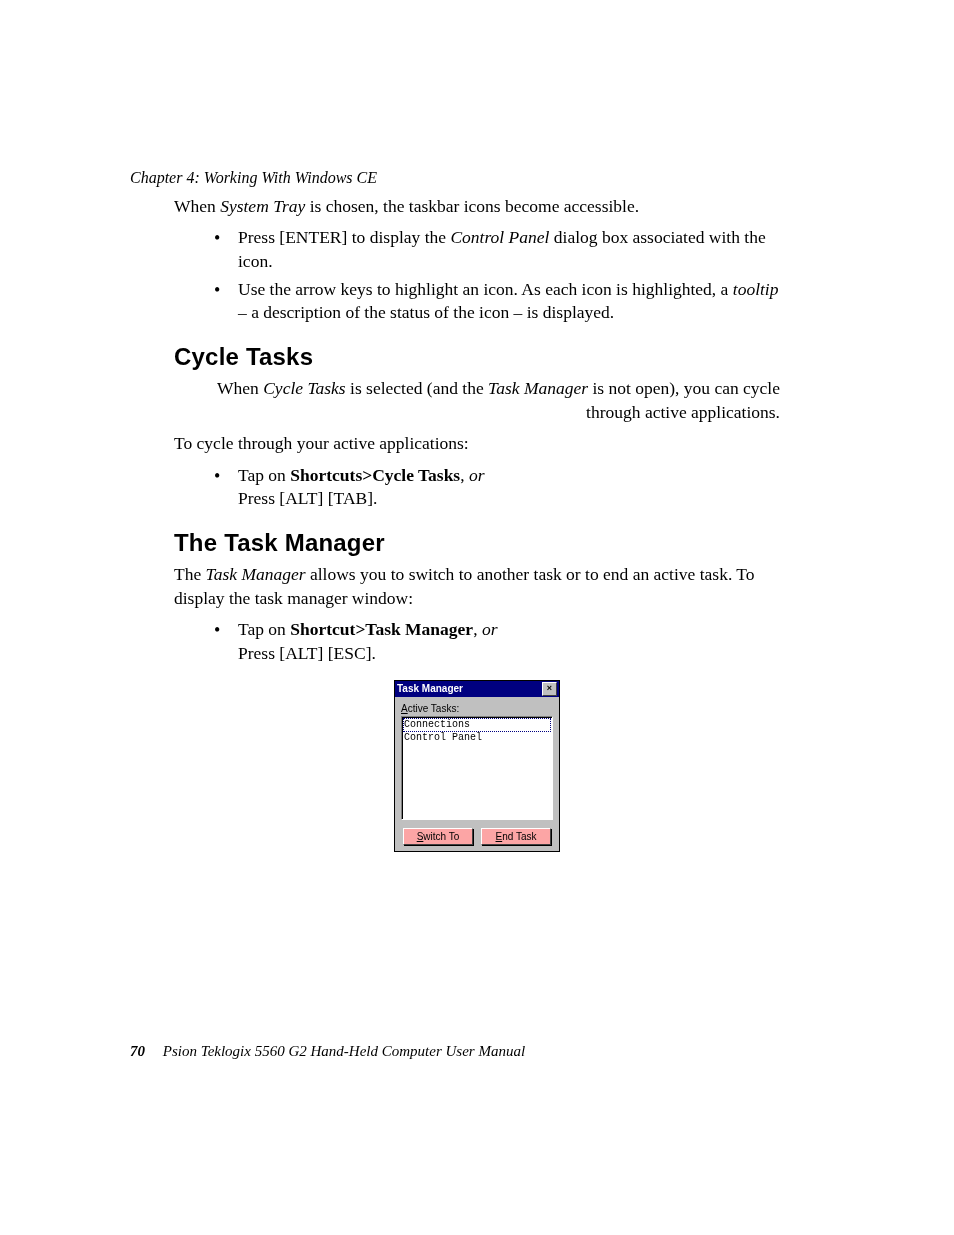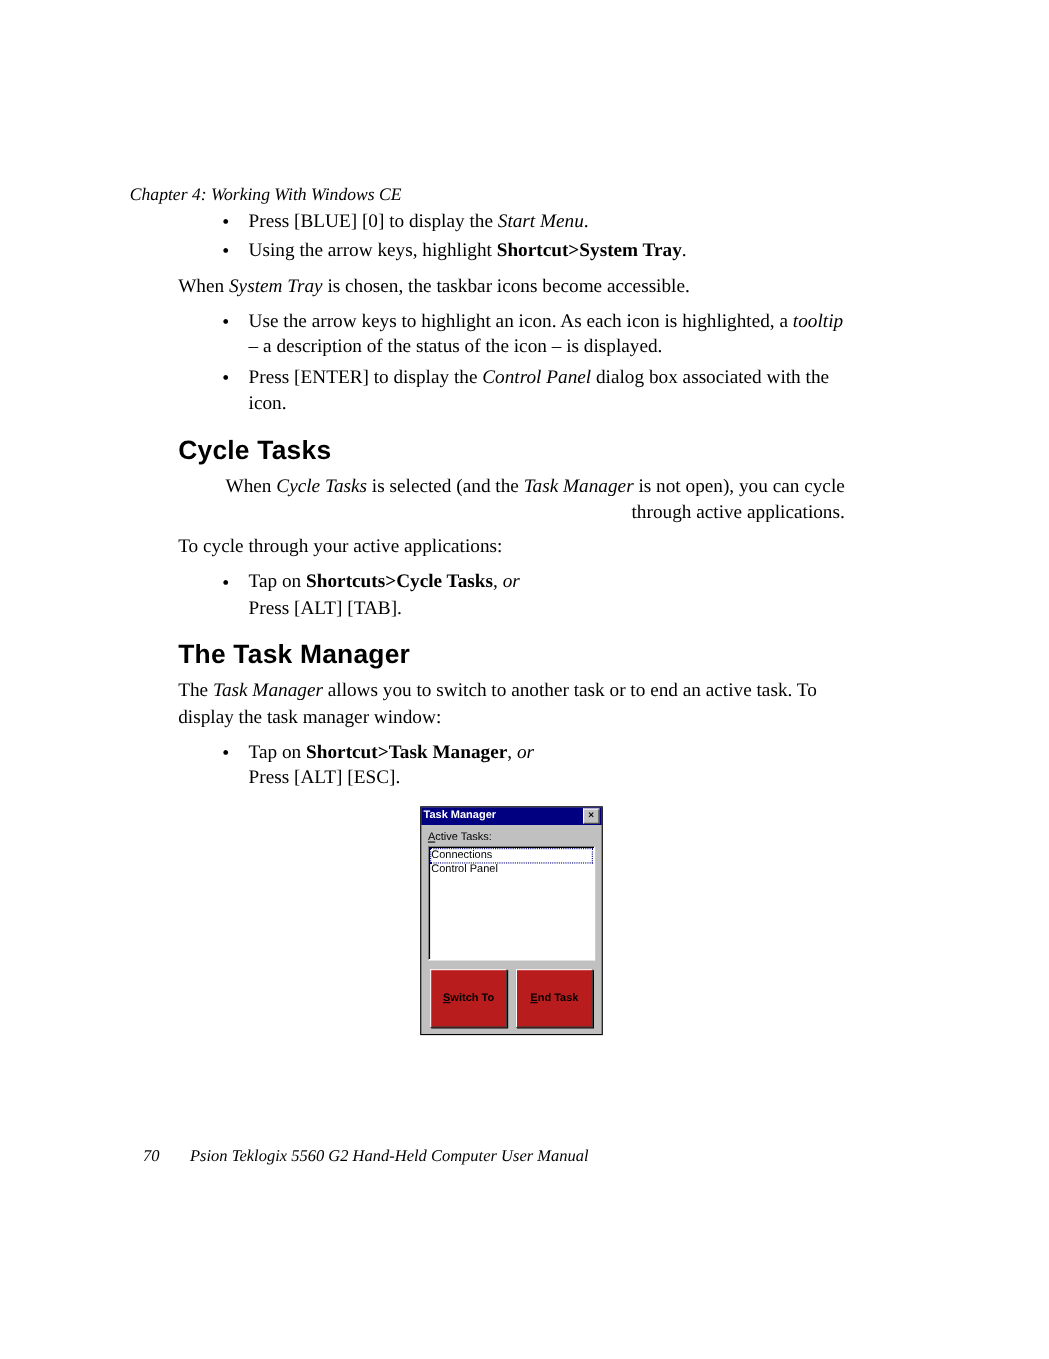--- a/index.html
+++ b/index.html
@@ -7,21 +7,21 @@
     padding: 0;
     background: #fff;
     font-family: "Times New Roman", Times, serif;
     color: #000;
     width: 954px;
     height: 1235px;
     position: relative;
   }
   .page {
     position: absolute;
-    left: 118px;
+    left: 130px;
     top: 168px;
     width: 650px;
   }
   .chapter-line {
     font-style: italic;
     font-size: 16px;
     margin: 0;
     line-height: 1.3;
   }
   .shortcuts-line {
@@ -67,23 +67,23 @@
     letter-spacing: 0.2px;
   }
   .footer {
     position: absolute;
     left: 130px;
     top: 1043px;
     width: 650px;
     font-size: 15px;
   }
   .footer .pn {
-    font-weight: normal;
-    font-style: italic;
-    margin-right: 24px;
+    font-weight: bold;
+    font-style: italic;
+    margin-right: 14px;
   }
   .footer .ft {
     font-style: italic;
   }
 
   
   .tm-window {
     width: 164px;
     margin: 14px auto 0 auto;
     border: 1px solid #000;
@@ -124,20 +124,21 @@
   .tm-label .ul { text-decoration: underline; }
   .tm-list {
     background: #fff;
     border: 1px solid #808080;
     border-right-color: #fff;
     border-bottom-color: #fff;
     box-shadow: inset 1px 1px 0 #000;
     height: 100px;
     padding: 1px;
     overflow: hidden;
+    font-family: Liberation Mono, monospace;
   }
   .tm-item {
     font-size: 10px;
     padding: 0 1px;
     line-height: 12px;
     white-space: nowrap;
   }
   .tm-item.sel {
     background: #fff;
     color: #000;
@@ -145,62 +146,51 @@
     margin: 0;
     padding: 0 0px;
   }
   .tm-buttons {
     display: flex;
     justify-content: center;
     gap: 8px;
     margin-top: 8px;
   }
   .tm-btn {
-    background: #b91c1c;
+    background: #fca5a5;
     border: 1px solid #fff;
     border-right-color: #404040;
     border-bottom-color: #404040;
     box-shadow: 1px 1px 0 #000;
     font-size: 10px;
-    padding: 19px 6px;
+    padding: 1px 6px;
     min-width: 56px;
     text-align: center;
     line-height: 13px;
-    font-weight: bold;
   }
   .tm-btn .ul { text-decoration: underline; }
 </style>
 </head>
 <body>
 
 <div class="page">
   <p class="chapter-line">Chapter 4: Working With Windows CE</p>
 
-  <div class="body-text">
-    <ul class="bullets">
-      <li>
-        <span>Press [BLUE] [0] to display the </span><i>Start Menu</i><span>.</span>
-      </li>
-      <li>
-        <span>Using the arrow keys, highlight </span><b>Shortcut&gt;System Tray</b><span>.</span>
-      </li>
-    </ul>
-  </div>
 
   <p class="para" style="margin-left:44px; font-size:17.5px;">
     <span>When </span><i>System Tray</i><span> is chosen, the taskbar icons become accessible.</span>
   </p>
 
   <div class="body-text">
     <ul class="bullets">
       <li>
+        <span>Press [ENTER] to display the </span><i>Control Panel</i><span> dialog box associated with the icon.</span>
+      </li>
+      <li>
         <span>Use the arrow keys to highlight an icon. As each icon is highlighted, a </span><i>tooltip</i><span> – a description of the status of the icon – is displayed.</span>
-      </li>
-      <li>
-        <span>Press [ENTER] to display the </span><i>Control Panel</i><span> dialog box associated with the icon.</span>
       </li>
     </ul>
   </div>
 
   <h3 class="section">Cycle Tasks</h3>
   <p class="para" style="margin-left:44px; font-size:17.5px;text-align:right;">
     <span>When </span><i>Cycle Tasks</i><span> is selected (and the </span><i>Task Manager</i><span> is not open), you can cycle through active applications.</span>
   </p>
   <p class="para" style="margin-left:44px; font-size:17.5px;">To cycle through your active applications:</p>
   <div class="body-text">

